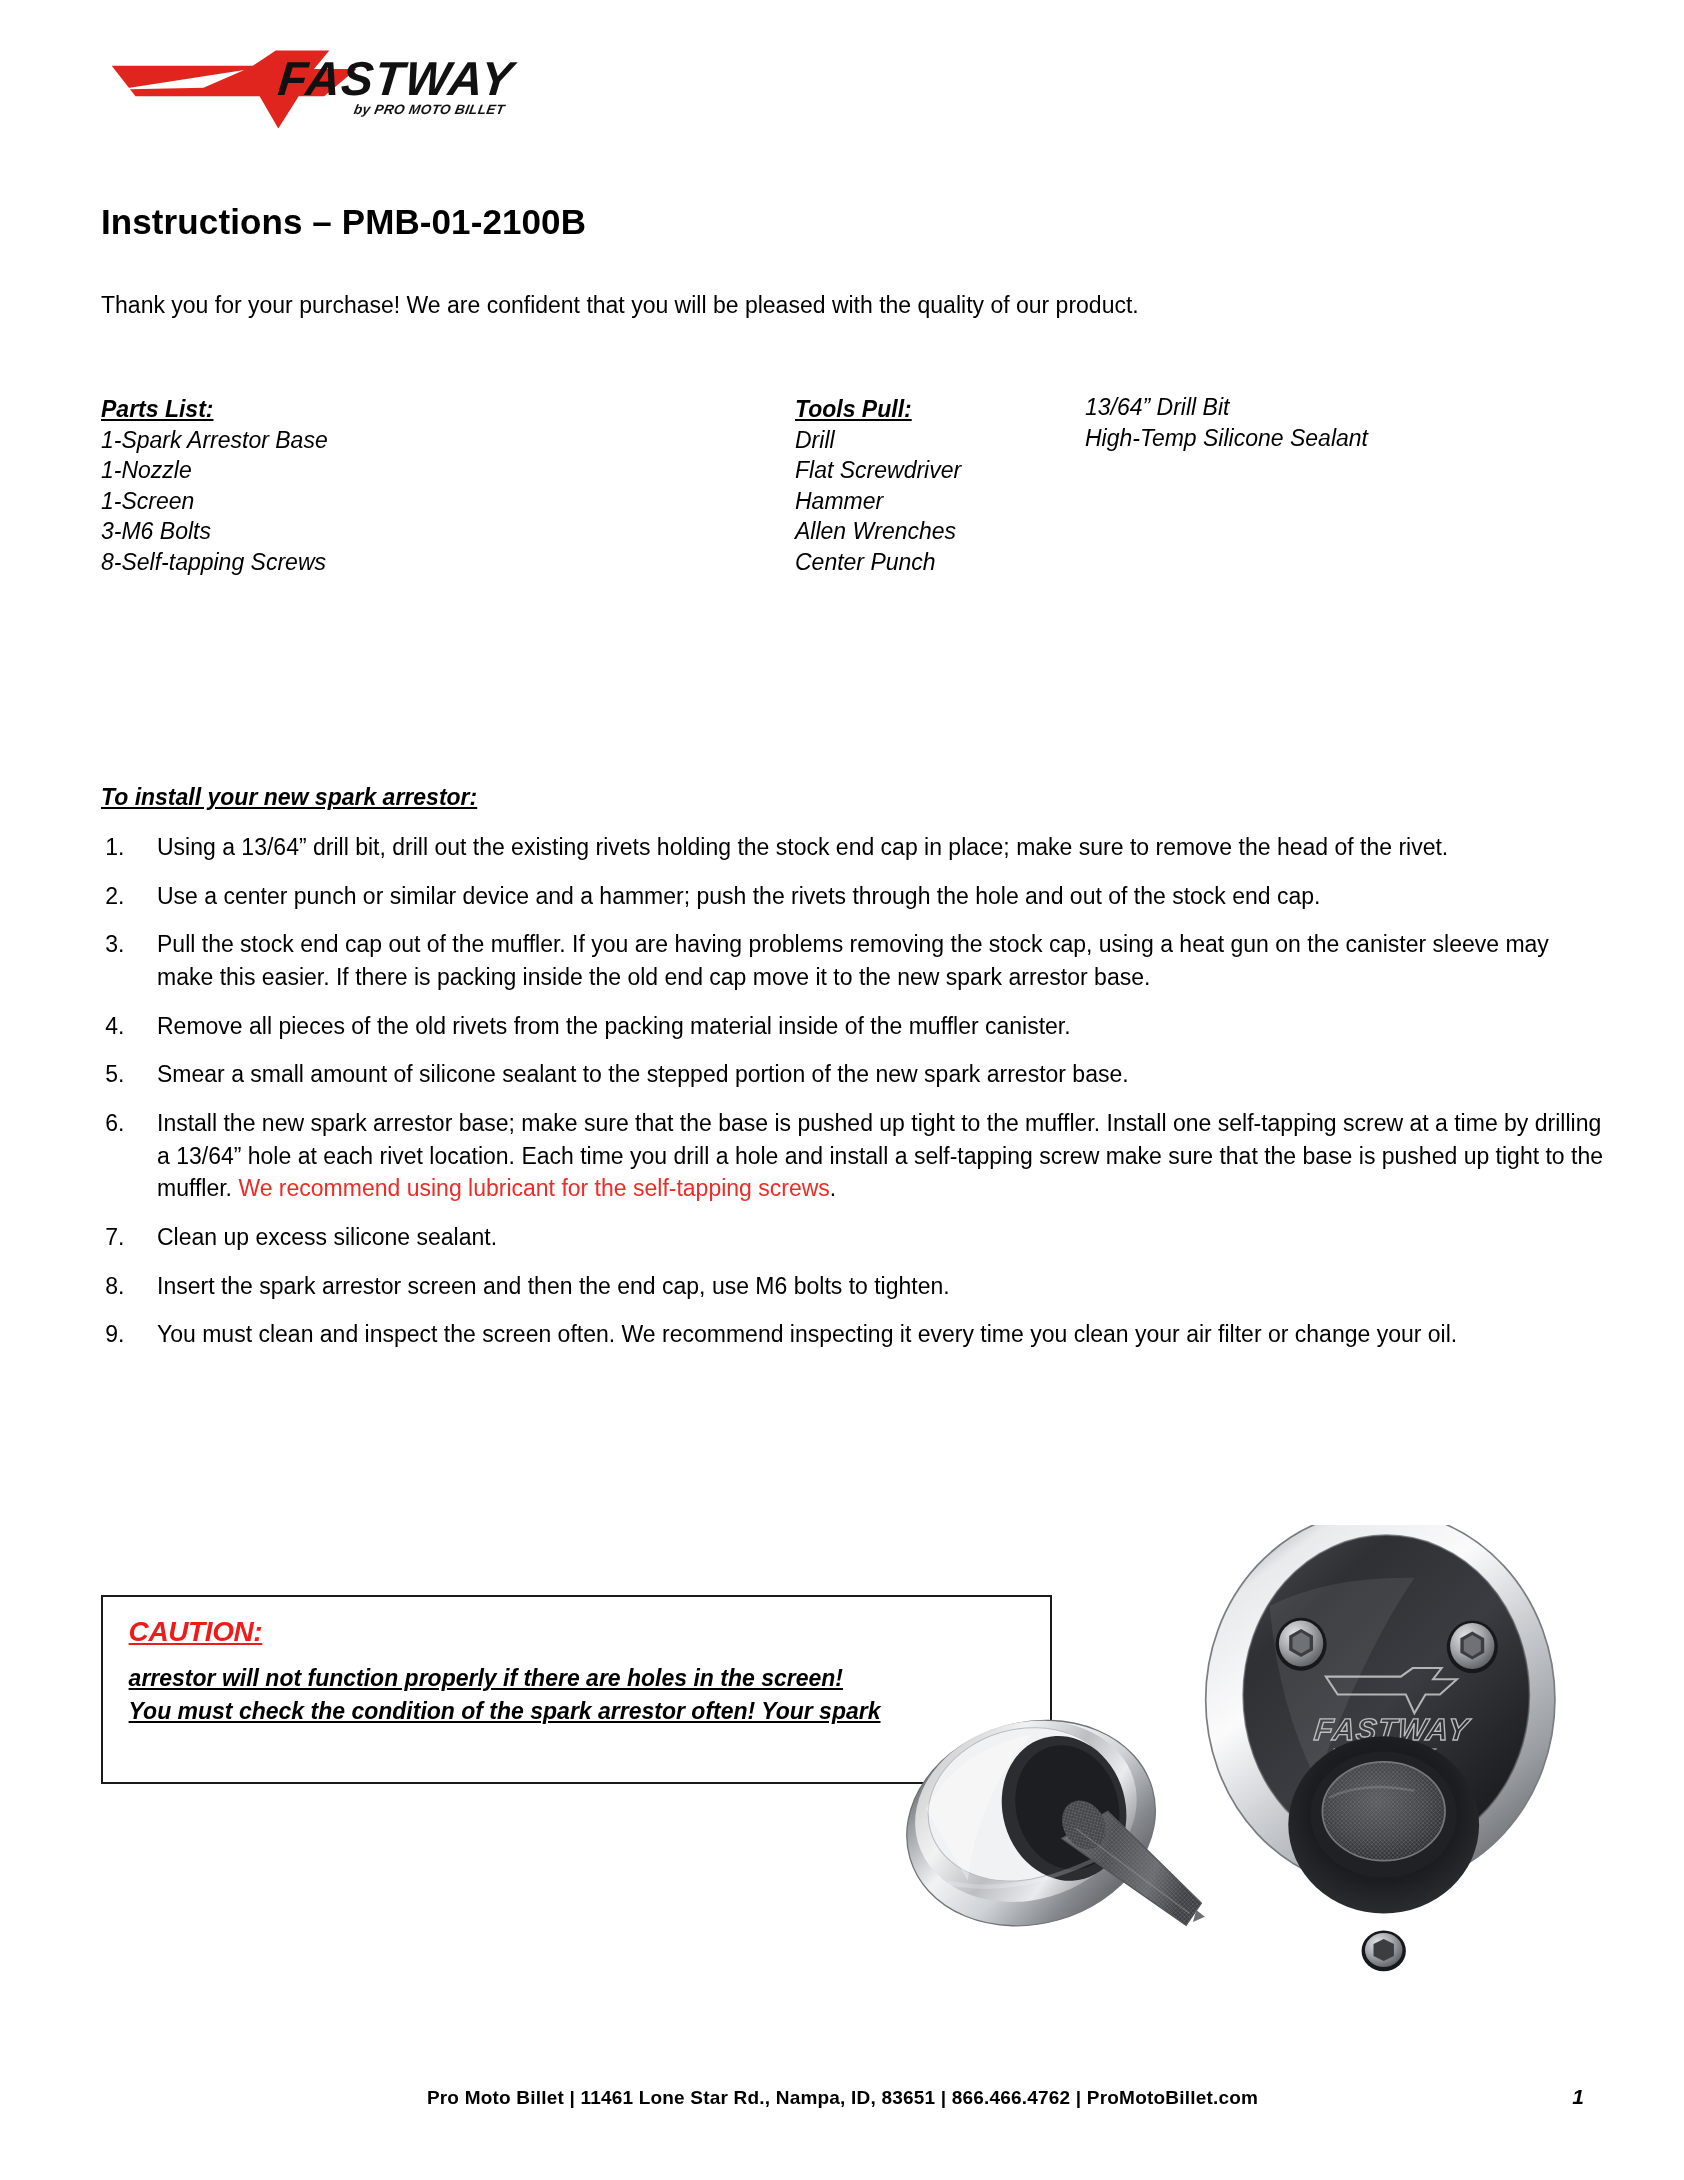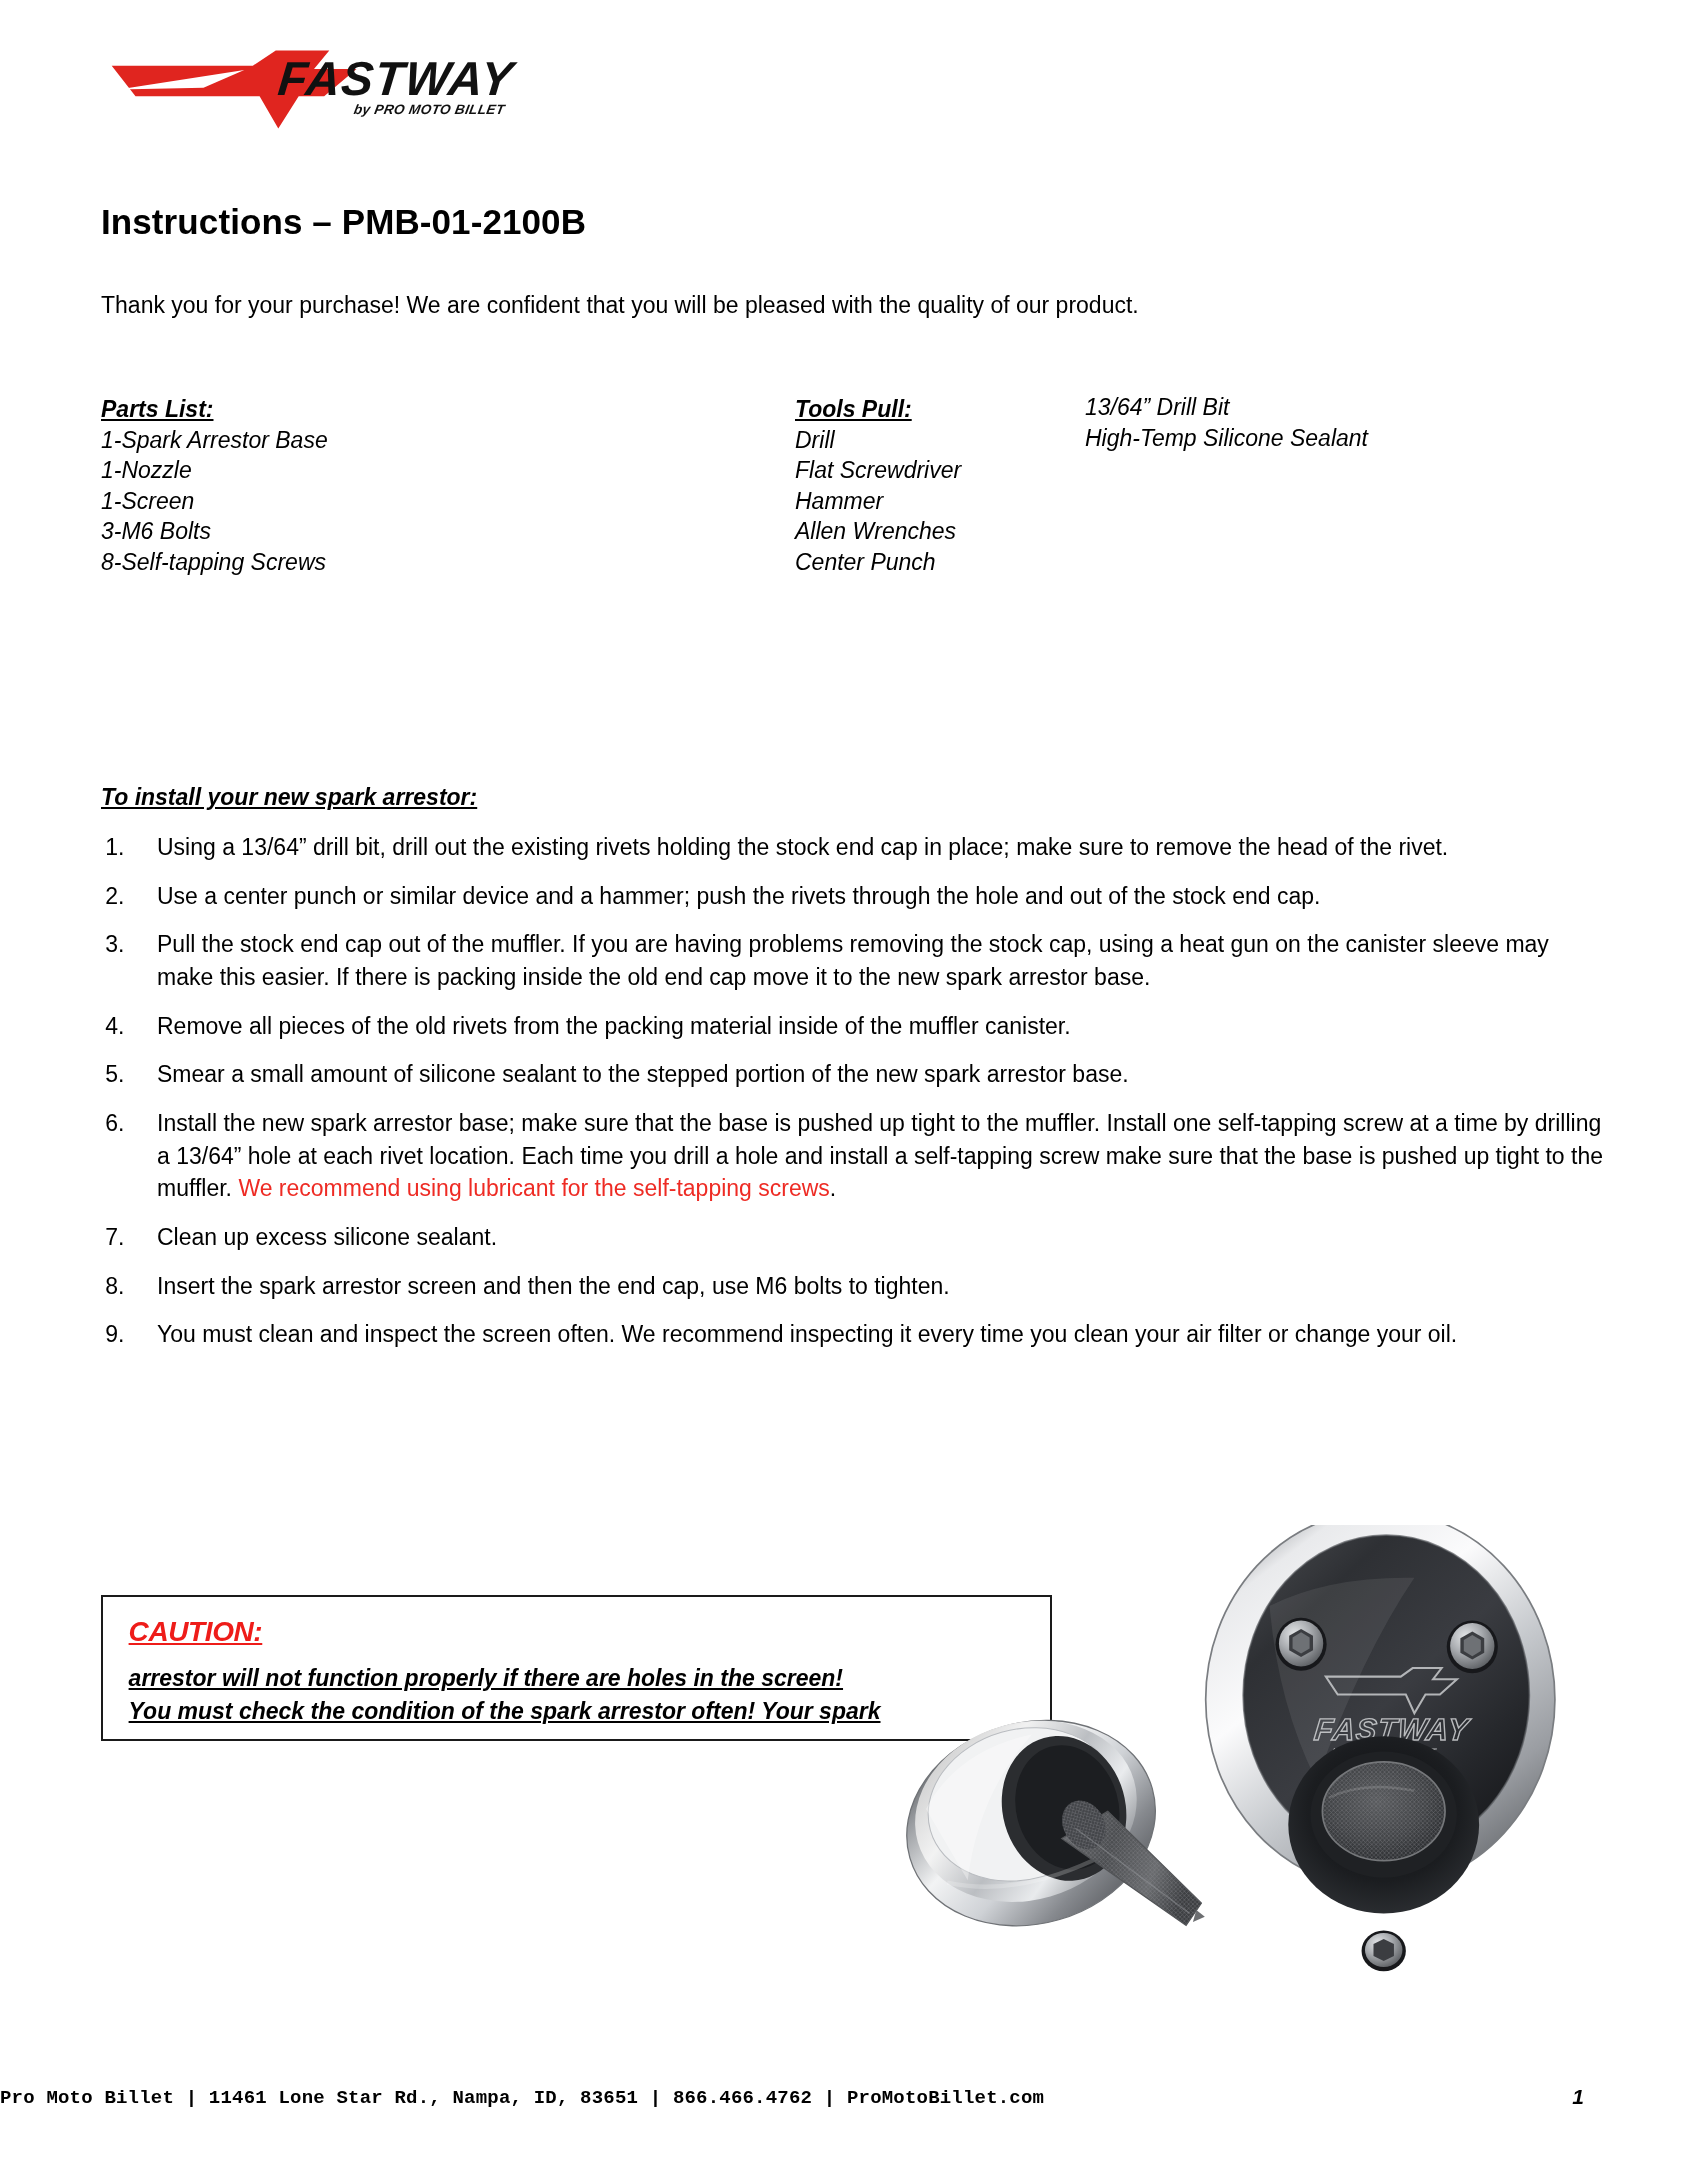--- a/index.html
+++ b/index.html
@@ -137,21 +137,21 @@
   }
   .step-text { display: block; }
   .red { color: #ee2b24; }
 
   
   .caution-box {
     position: absolute;
     left: 101px;
     top: 1595px;
     width: 951px;
-    height: 146px;
+    height: 189px;
     border: 2.6px solid #1a1a1a;
     background: #ffffff;
     box-sizing: border-box;
   }
   .caution-title {
     position: absolute;
     left: 25.6px;
     top: 19px;
     color: #ee1c19;
     font-weight: bold;
@@ -188,25 +188,24 @@
     pointer-events: none;
   }
   .photo-svg { display: block; }
 
   
   .footer {
     position: absolute;
     left: 0;
     top: 2087px;
     width: 1685px;
-    text-align: left;
+    text-align: center;
     font-size: 19px;
     font-weight: bold;
     letter-spacing: 0.2px;
-    font-family: Liberation Mono, monospace;
   }
   .page-num {
     position: absolute;
     right: 101px;
     top: 2085px;
     font-size: 21px;
     font-style: italic;
     font-weight: bold;
   }
 </style>

